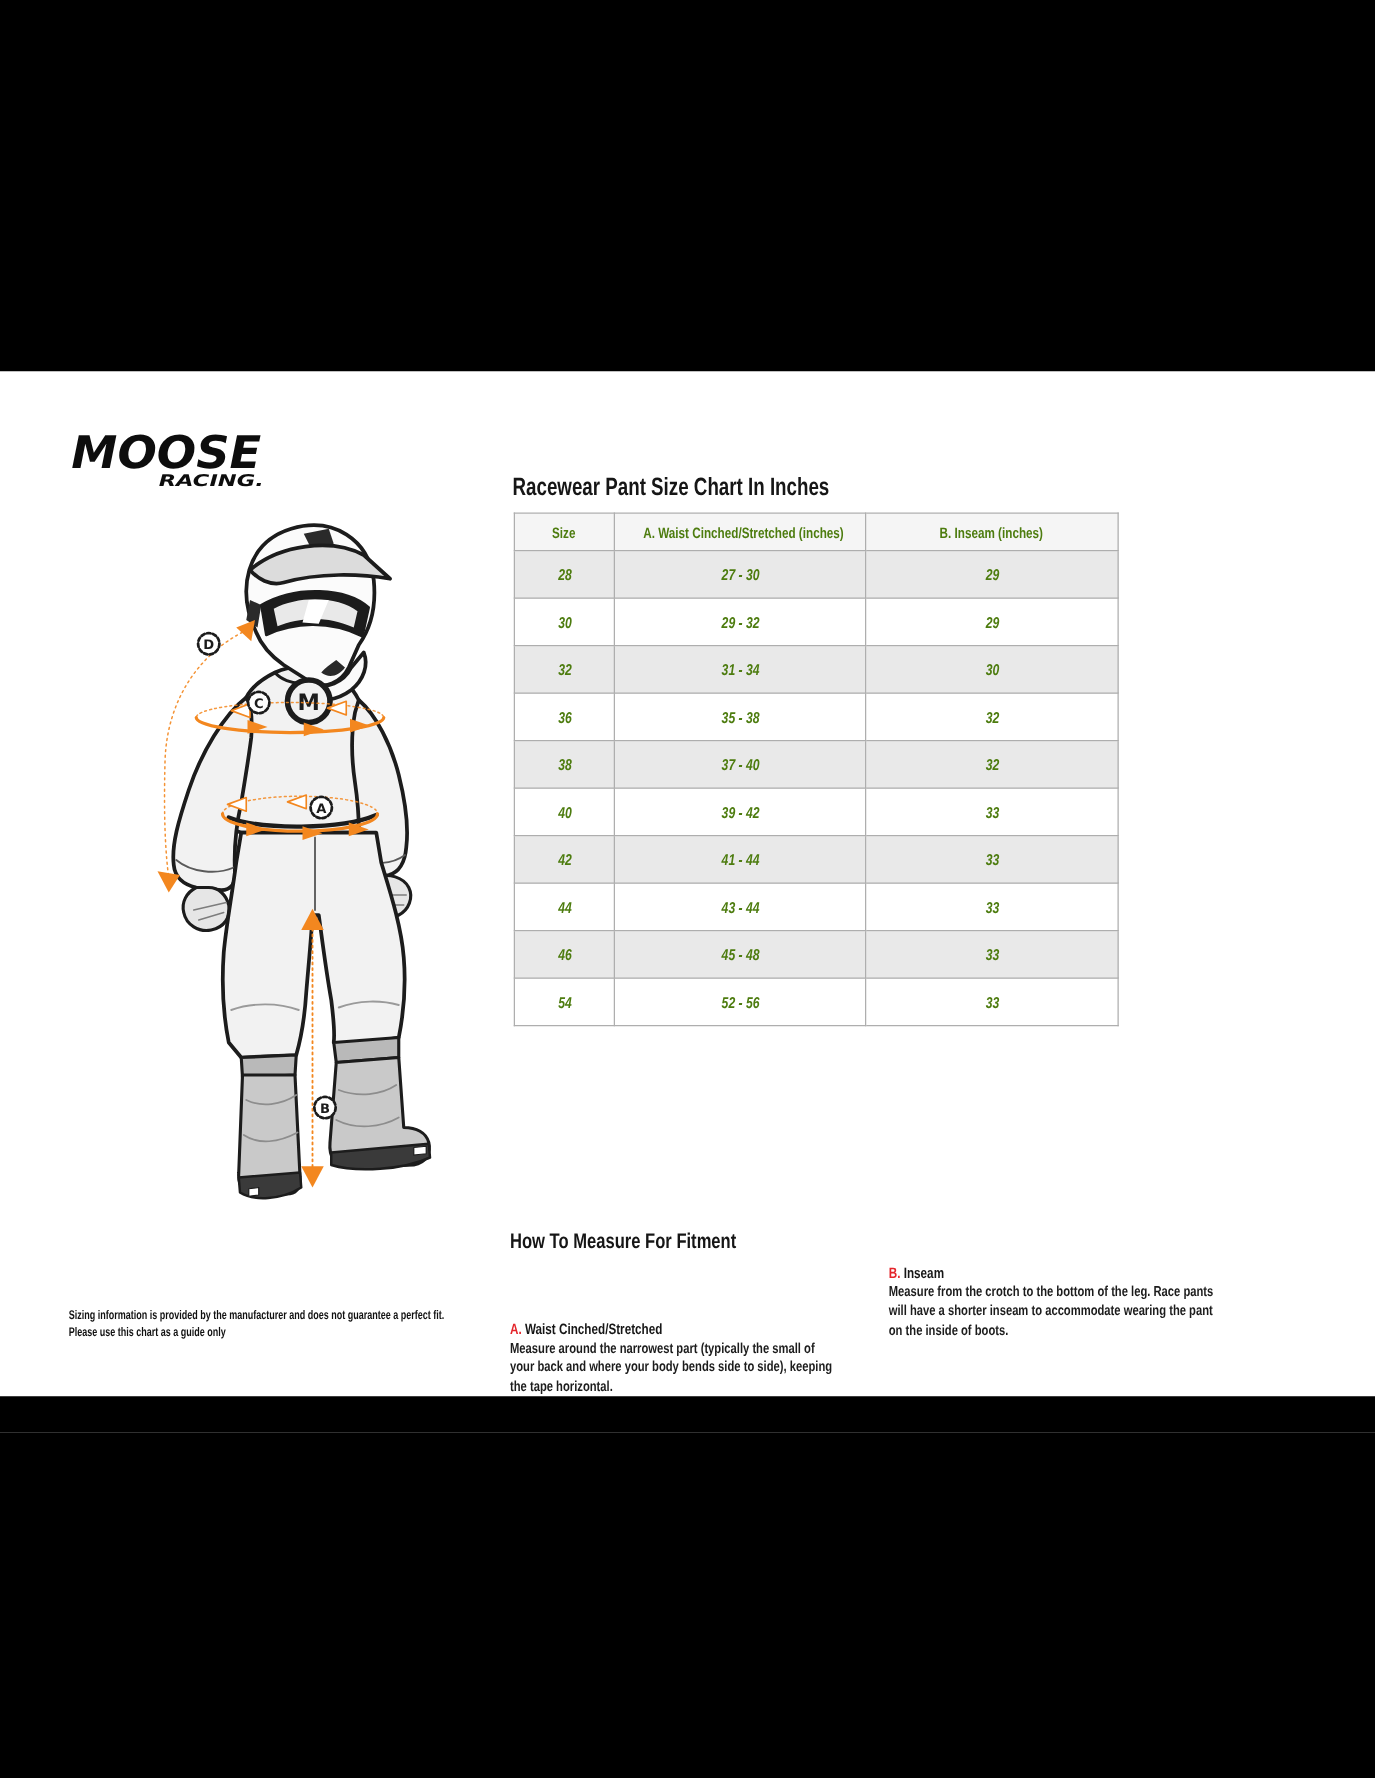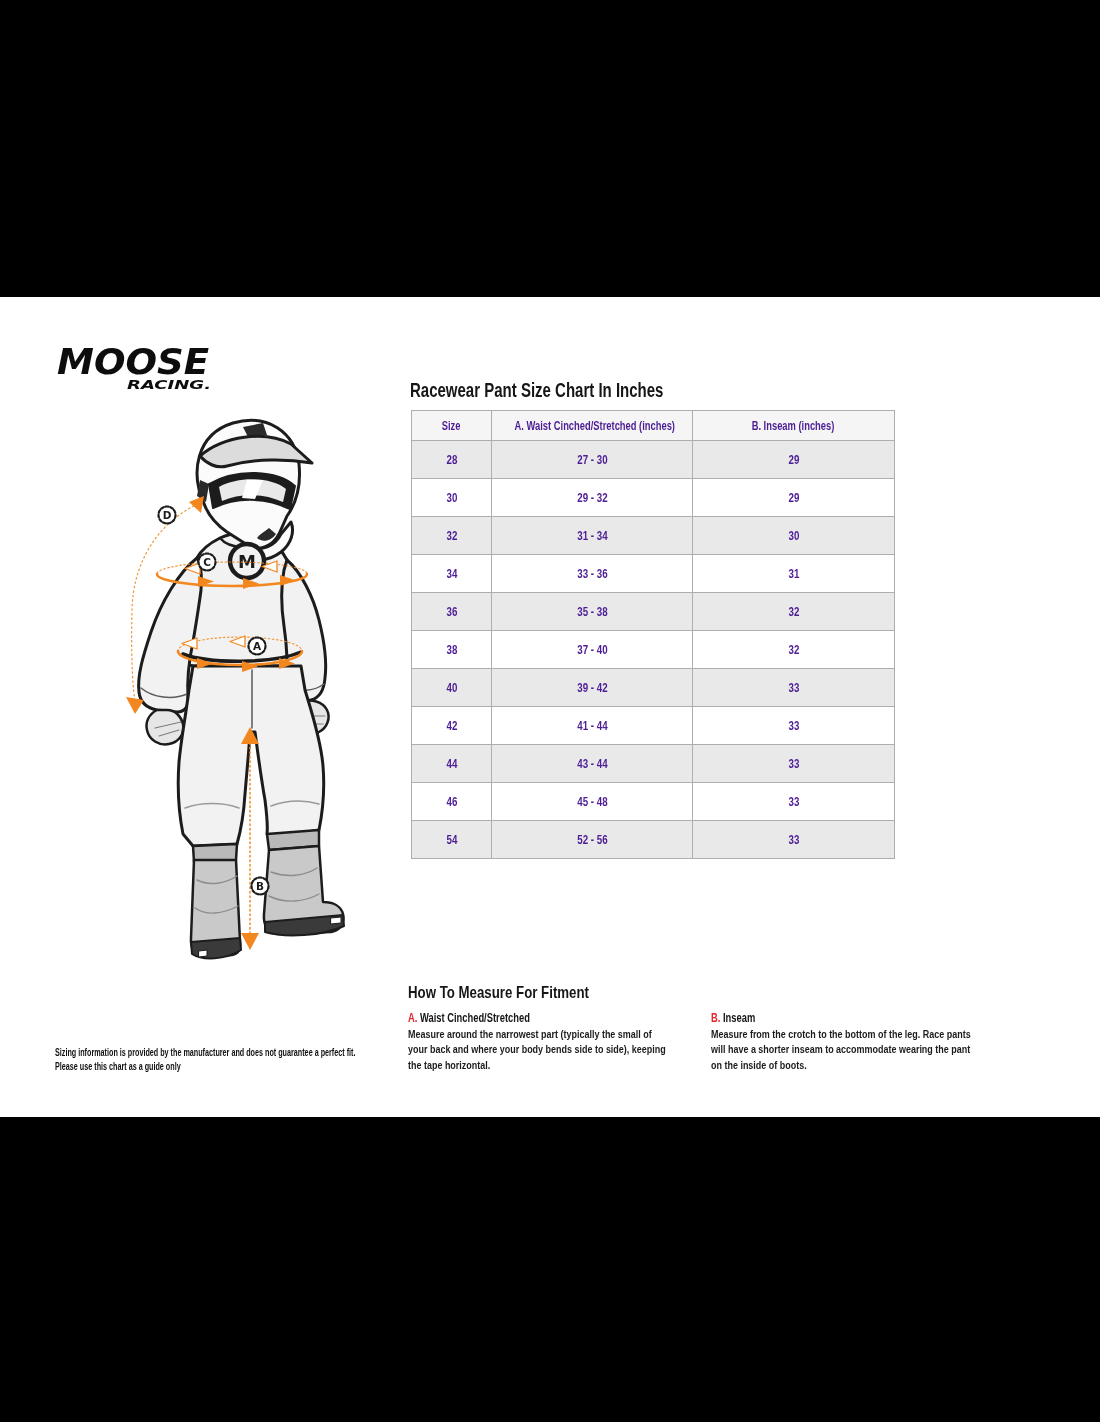--- a/index.html
+++ b/index.html
@@ -18,36 +18,36 @@
   .page-title{
     position:absolute;left:410px;top:379px;
     font-size:20px;font-weight:bold;color:#161616;
     transform:scaleX(.75);transform-origin:0 0;white-space:nowrap;
   }
 
   .size-table-wrap{position:absolute;left:411px;top:410px;}
   table.size-table{border-collapse:collapse;table-layout:fixed;width:483px;}
   table.size-table th, table.size-table td{
     border:1px solid #aeaeae;text-align:center;vertical-align:middle;
-    color:#4c1d95;font-weight:bold;padding:0;
+    color:#4d7c0f;font-weight:bold;padding:0;
   }
   table.size-table{border:1px solid #8f8f8f;}
   table.size-table th{height:29px;font-size:12px;background:#f5f5f5;}
-  table.size-table td{height:37px;font-size:12.5px;background:#ffffff;}
+  table.size-table td{height:37px;font-size:12.5px;background:#ffffff;font-style:italic;}
   table.size-table tbody tr:nth-child(odd) td{background:#e9e9e9;}
   col.c-size{width:80px;} col.c-waist{width:201px;} col.c-inseam{width:202px;}
   .cond{display:inline-block;transform:scaleX(.78);white-space:nowrap;}
 
   .howto-heading{
     position:absolute;left:408px;top:983px;
     font-size:17px;font-weight:bold;color:#161616;
     transform:scaleX(.78);transform-origin:0 0;white-space:nowrap;
   }
   .measure-item{position:absolute;top:1011px;width:400px;}
-  .measure-item.a{left:408px;}
+  .measure-item.a{left:408px;margin-top:45px;}
   .measure-item.b{left:711px;}
   .measure-heading{
     font-size:12px;font-weight:bold;color:#161616;
     transform:scaleX(.78);transform-origin:0 0;white-space:nowrap;margin-bottom:2px;
   }
   .measure-heading .red{color:#e4252b;}
   .measure-text{
     font-size:11.5px;font-weight:bold;color:#1c1c1c;line-height:1.34;
     white-space:pre-line;transform:scaleX(.78);transform-origin:0 0;width:400px;
   }
@@ -199,25 +199,20 @@
             <td><span class="cond">30</span></td>
             <td><span class="cond">29 - 32</span></td>
             <td><span class="cond">29</span></td>
           </tr>
           <tr>
             <td><span class="cond">32</span></td>
             <td><span class="cond">31 - 34</span></td>
             <td><span class="cond">30</span></td>
           </tr>
           <tr>
-            <td><span class="cond">34</span></td>
-            <td><span class="cond">33 - 36</span></td>
-            <td><span class="cond">31</span></td>
-          </tr>
-          <tr>
             <td><span class="cond">36</span></td>
             <td><span class="cond">35 - 38</span></td>
             <td><span class="cond">32</span></td>
           </tr>
           <tr>
             <td><span class="cond">38</span></td>
             <td><span class="cond">37 - 40</span></td>
             <td><span class="cond">32</span></td>
           </tr>
           <tr>

